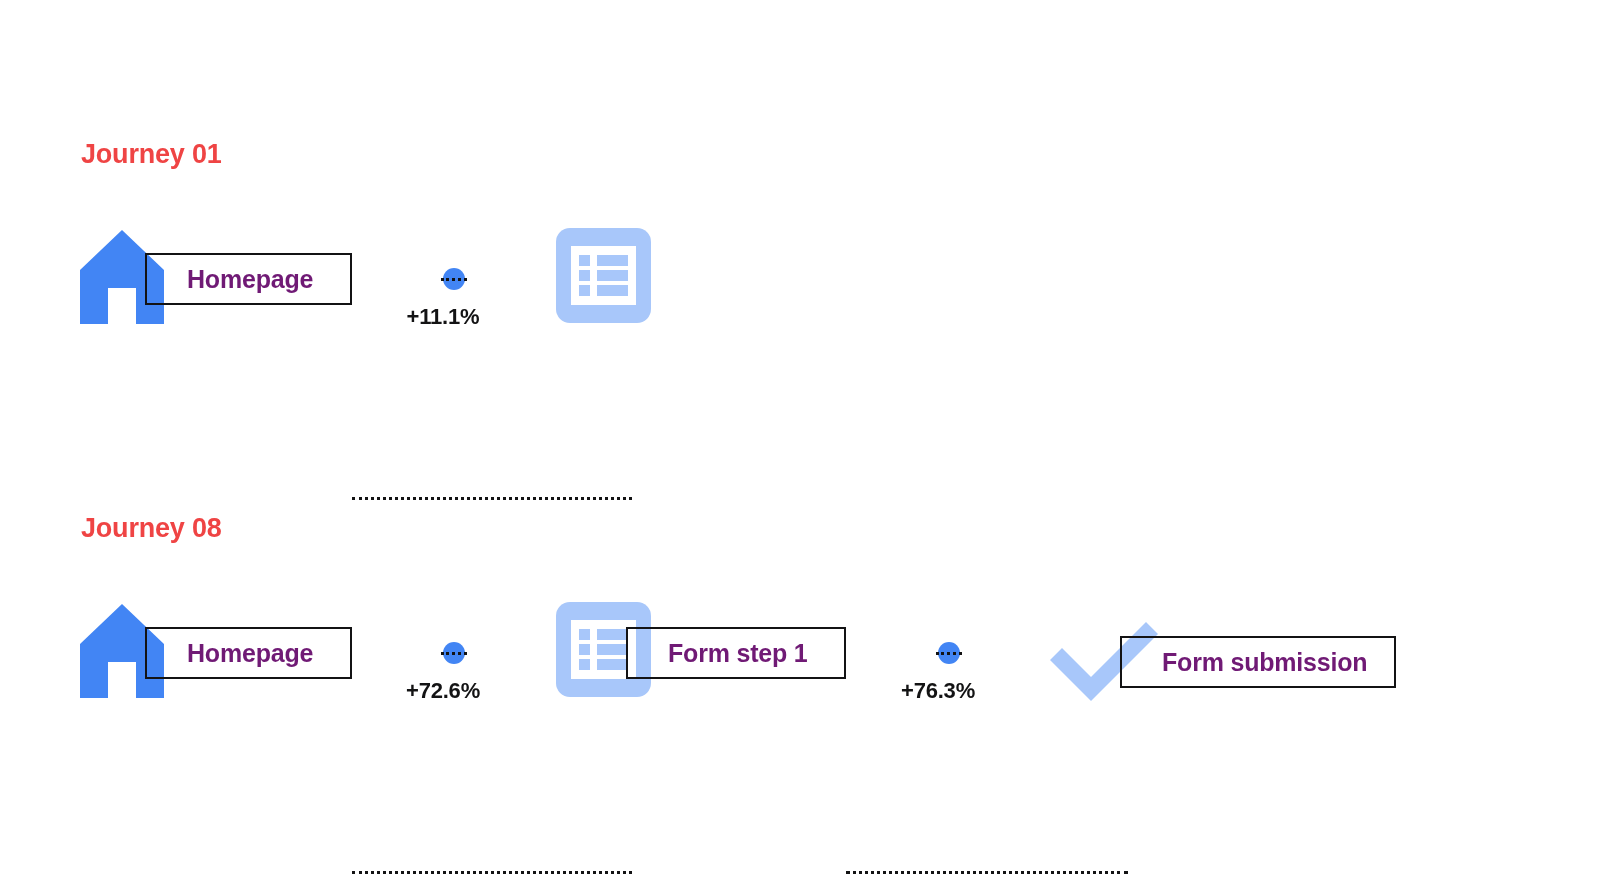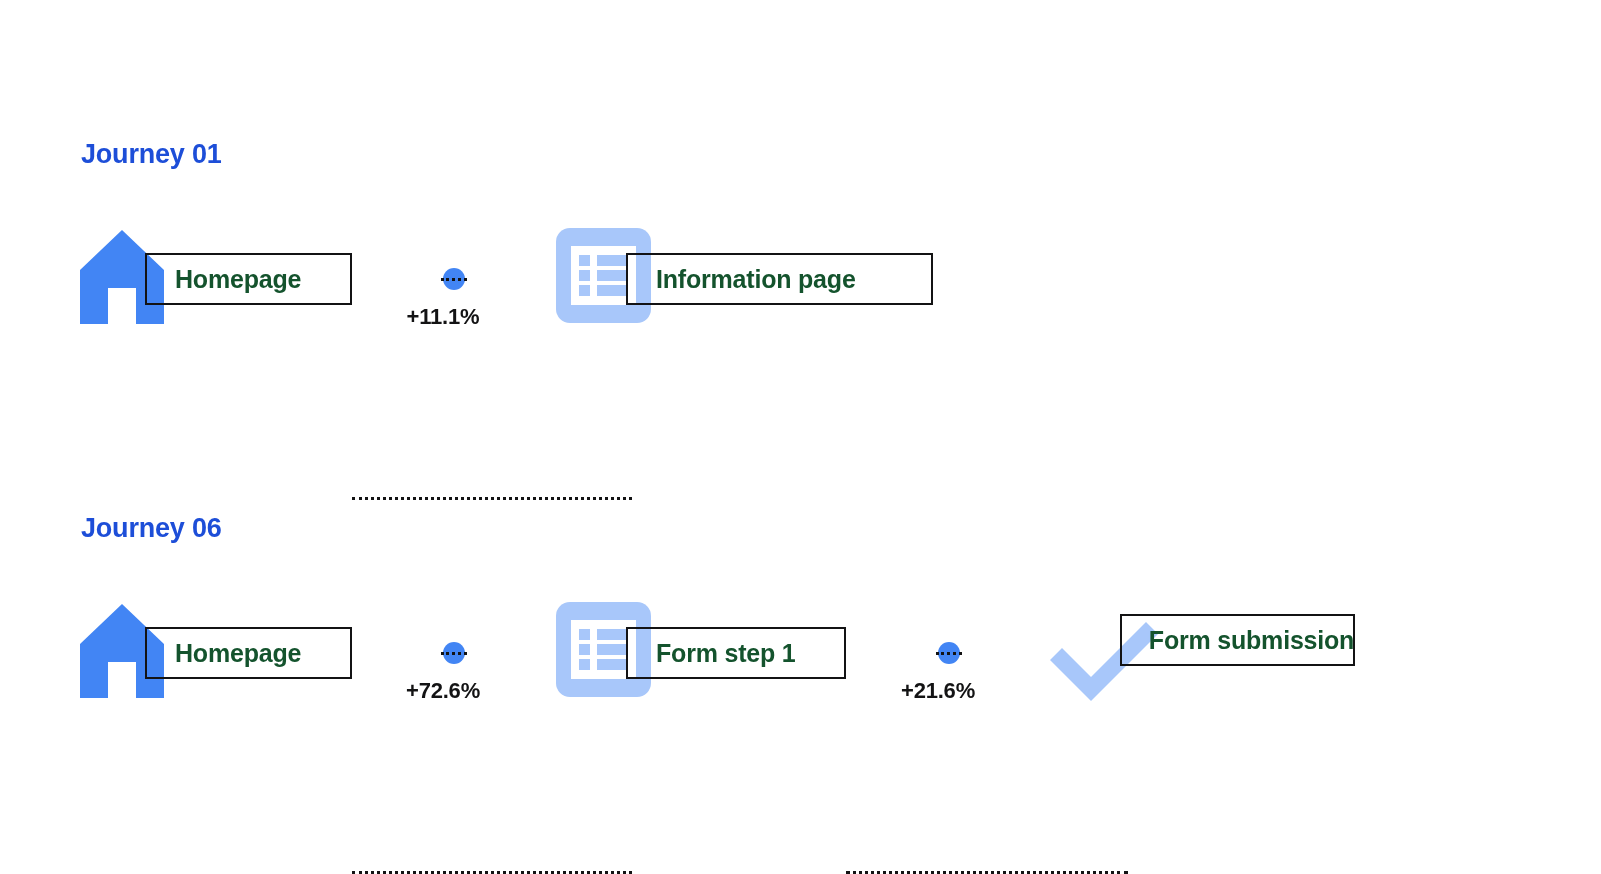--- a/index.html
+++ b/index.html
@@ -31,21 +31,21 @@
   .journey-01 { top: 0px; }
   .journey-02 { top: 374px; }
 
   .journey-title {
     position: absolute;
     left: 81px;
     top: 139px;
     font-size: 27px;
     font-weight: 700;
     letter-spacing: -0.2px;
-    color: #1d4ed8;
+    color: #ef4444;
     white-space: nowrap;
   }
 
   
   .flow {
     position: absolute;
     left: 0;
     top: 218px;
     width: 1601px;
     height: 120px;
@@ -92,23 +92,24 @@
     background: transparent;
     height: 52px;
     display: flex;
     align-items: center;
     z-index: 3;
   }
   .label-box .label-text {
     font-size: 25px;
     font-weight: 700;
     letter-spacing: -0.2px;
-    color: #14532d;
+    color: #701a75;
     white-space: nowrap;
     padding-left: 28px;
+    margin-left: 12px;
   }
 
   
   .marker {
     position: absolute;
     z-index: 4;
   }
   .marker-dot {
     position: absolute;
     width: 22px;
@@ -174,30 +175,27 @@
           <rect x="15" y="18" width="65" height="59" fill="#ffffff"></rect>
           <rect x="23" y="27" width="11" height="11" fill="#A8C7FA"></rect>
           <rect x="41" y="27" width="31" height="11" fill="#A8C7FA"></rect>
           <rect x="23" y="42" width="11" height="11" fill="#A8C7FA"></rect>
           <rect x="41" y="42" width="31" height="11" fill="#A8C7FA"></rect>
           <rect x="23" y="57" width="11" height="11" fill="#A8C7FA"></rect>
           <rect x="41" y="57" width="31" height="11" fill="#A8C7FA"></rect>
         </svg>
       </div>
 
-      <div class="label-box" style="left:626px; top:35px; width:307px;">
-        <span class="label-text">Information page</span>
-      </div>
 
     </div>
   </section>
 
   <section class="journey journey-02">
 
-    <div class="journey-title">Journey 06</div>
+    <div class="journey-title">Journey 08</div>
 
     <div class="flow">
 
       <div class="dotted-line" style="left:352px; width:280px;"></div>
       <div class="dotted-line" style="left:846px; width:282px;"></div>
 
       <div class="icon-wrap house-icon" style="left:80px; top:12px;">
         <svg viewBox="0 0 84 94" width="84" height="94" aria-hidden="true">
           <path d="M42 0 L84 40 L84 94 L56 94 L56 58 L28 58 L28 94 L0 94 L0 40 Z" fill="#4285F4"></path>
         </svg>
@@ -226,29 +224,29 @@
         </svg>
       </div>
 
       <div class="label-box" style="left:626px; top:35px; width:220px;text-align:right;">
         <span class="label-text">Form step 1</span>
       </div>
 
       <div class="marker" style="left:938px; top:50px;">
         <div class="marker-dot"></div>
         <div class="marker-overdots"></div>
-        <div class="marker-label">+21.6%</div>
+        <div class="marker-label">+76.3%</div>
       </div>
 
       <div class="icon-wrap check-icon" style="left:1050px; top:4px;">
         <svg viewBox="0 0 108 105" width="108" height="105" aria-hidden="true">
           <path d="M12 52 L0 64 L41 105 L108 38 L96 26 L41 81 Z" fill="#A8C7FA"></path>
         </svg>
       </div>
 
-      <div class="label-box" style="left:1120px; top:22px; width:235px;justify-content:center;">
+      <div class="label-box" style="left:1120px; top:44px; width:276px;">
         <span class="label-text">Form submission</span>
       </div>
 
     </div>
   </section>
 
 </div>
 
 </body></html>

